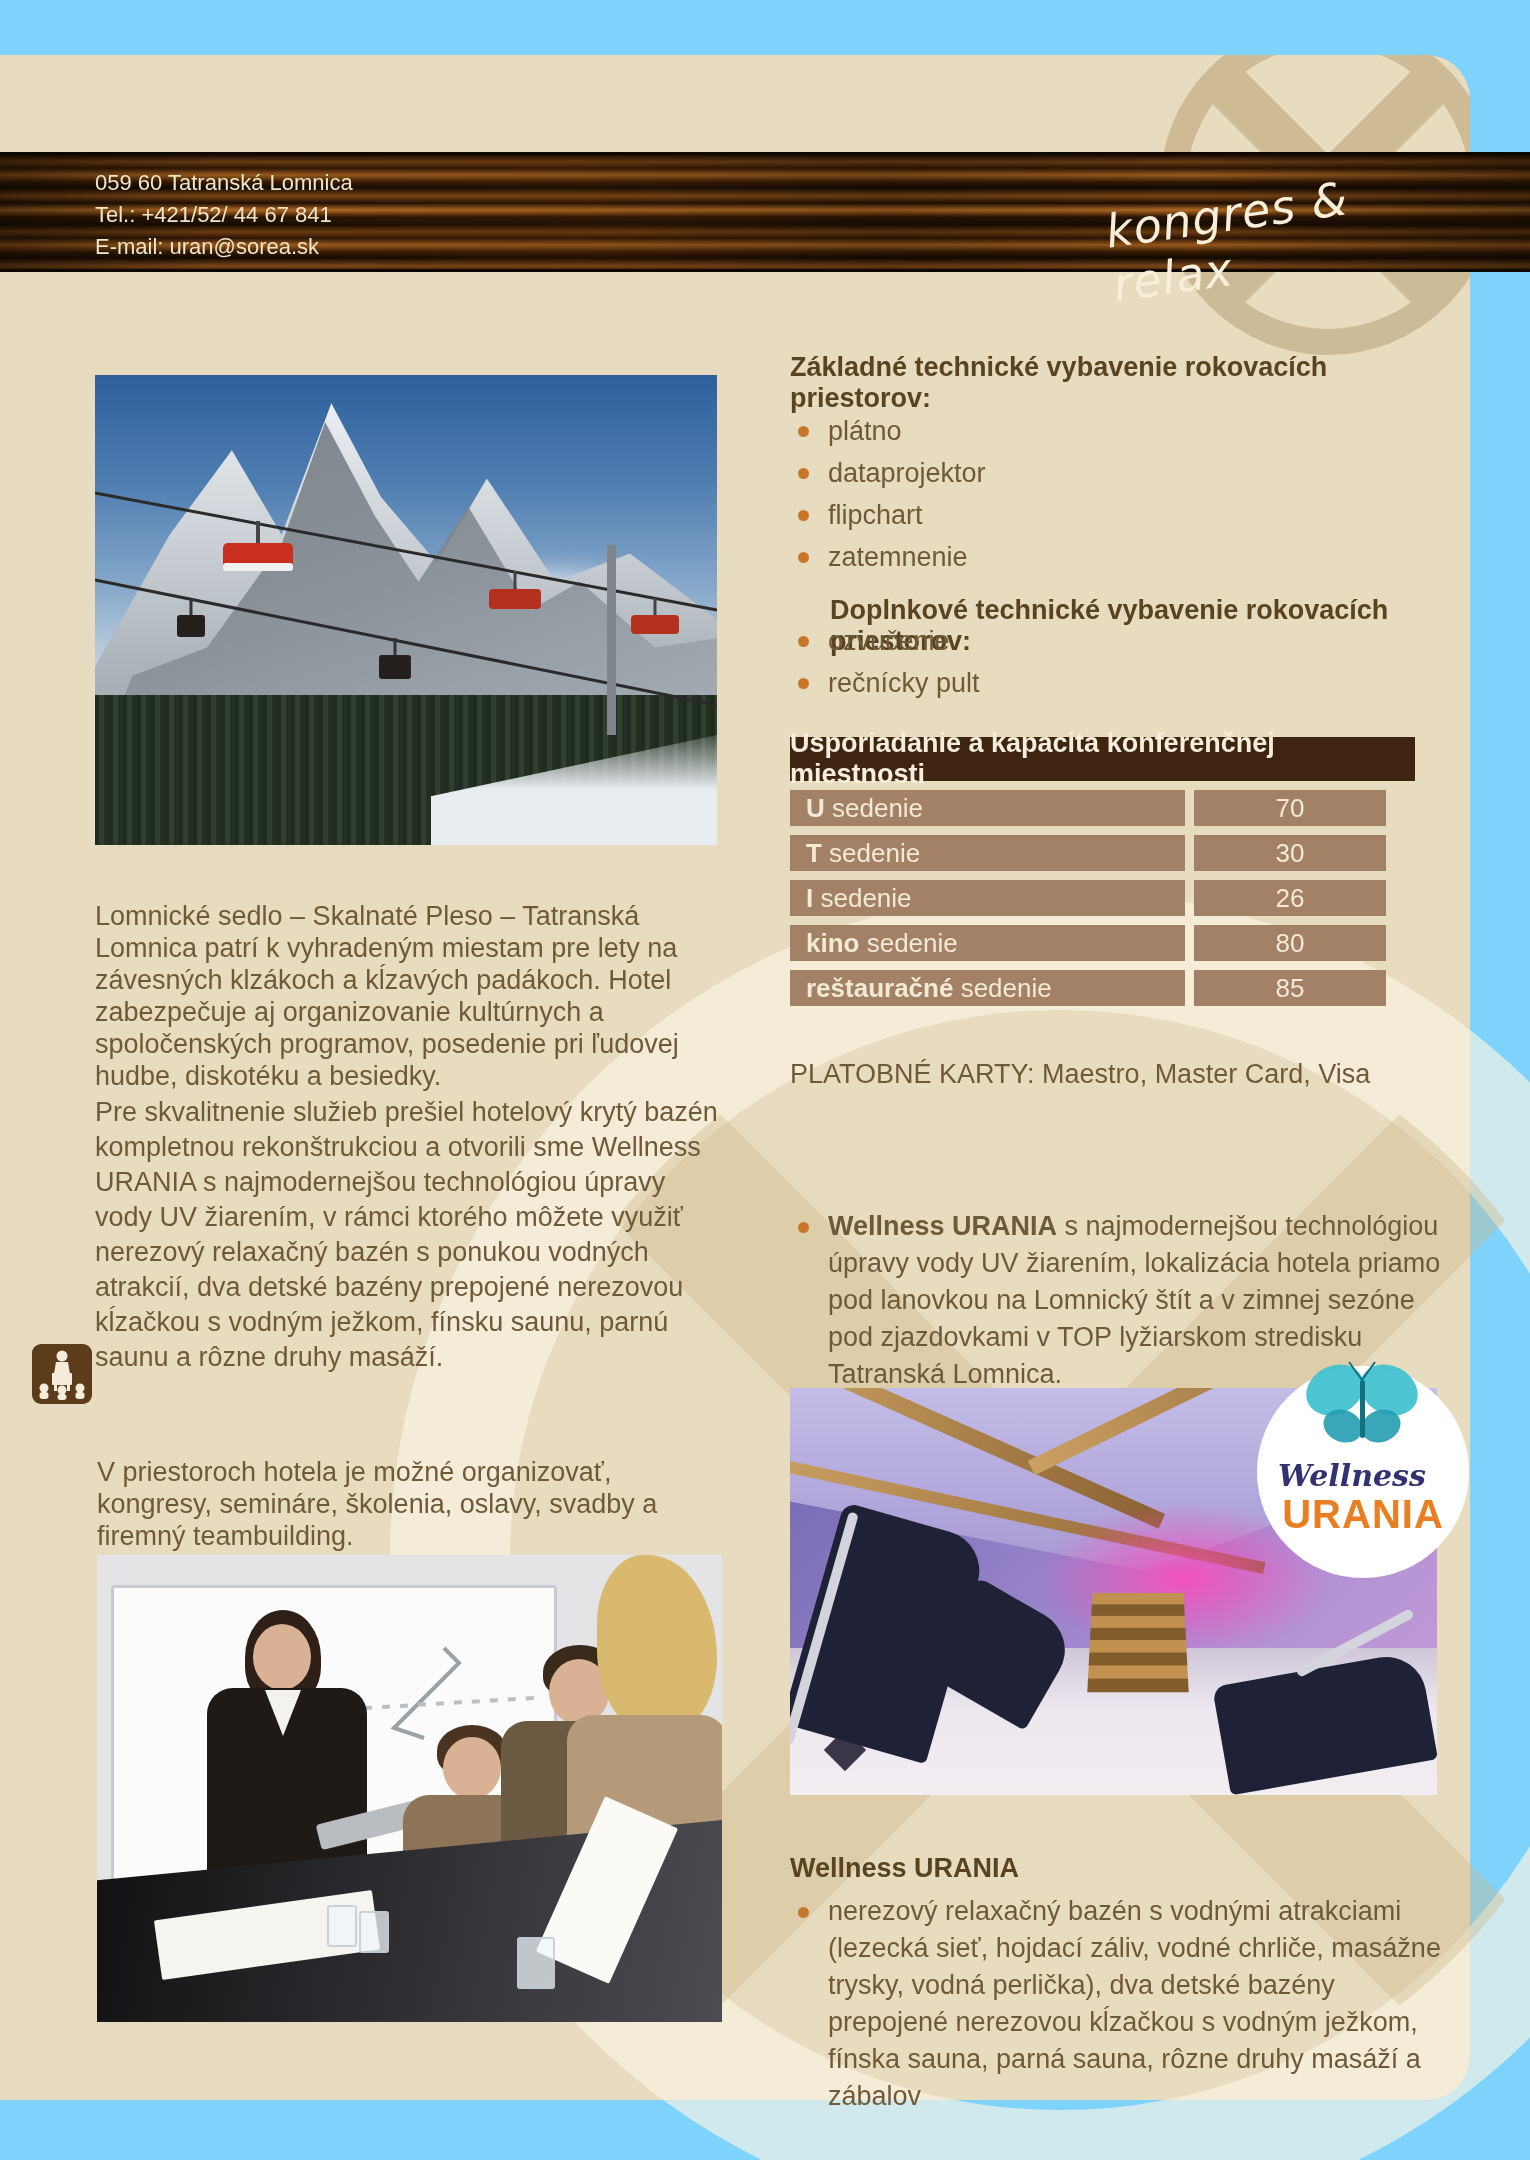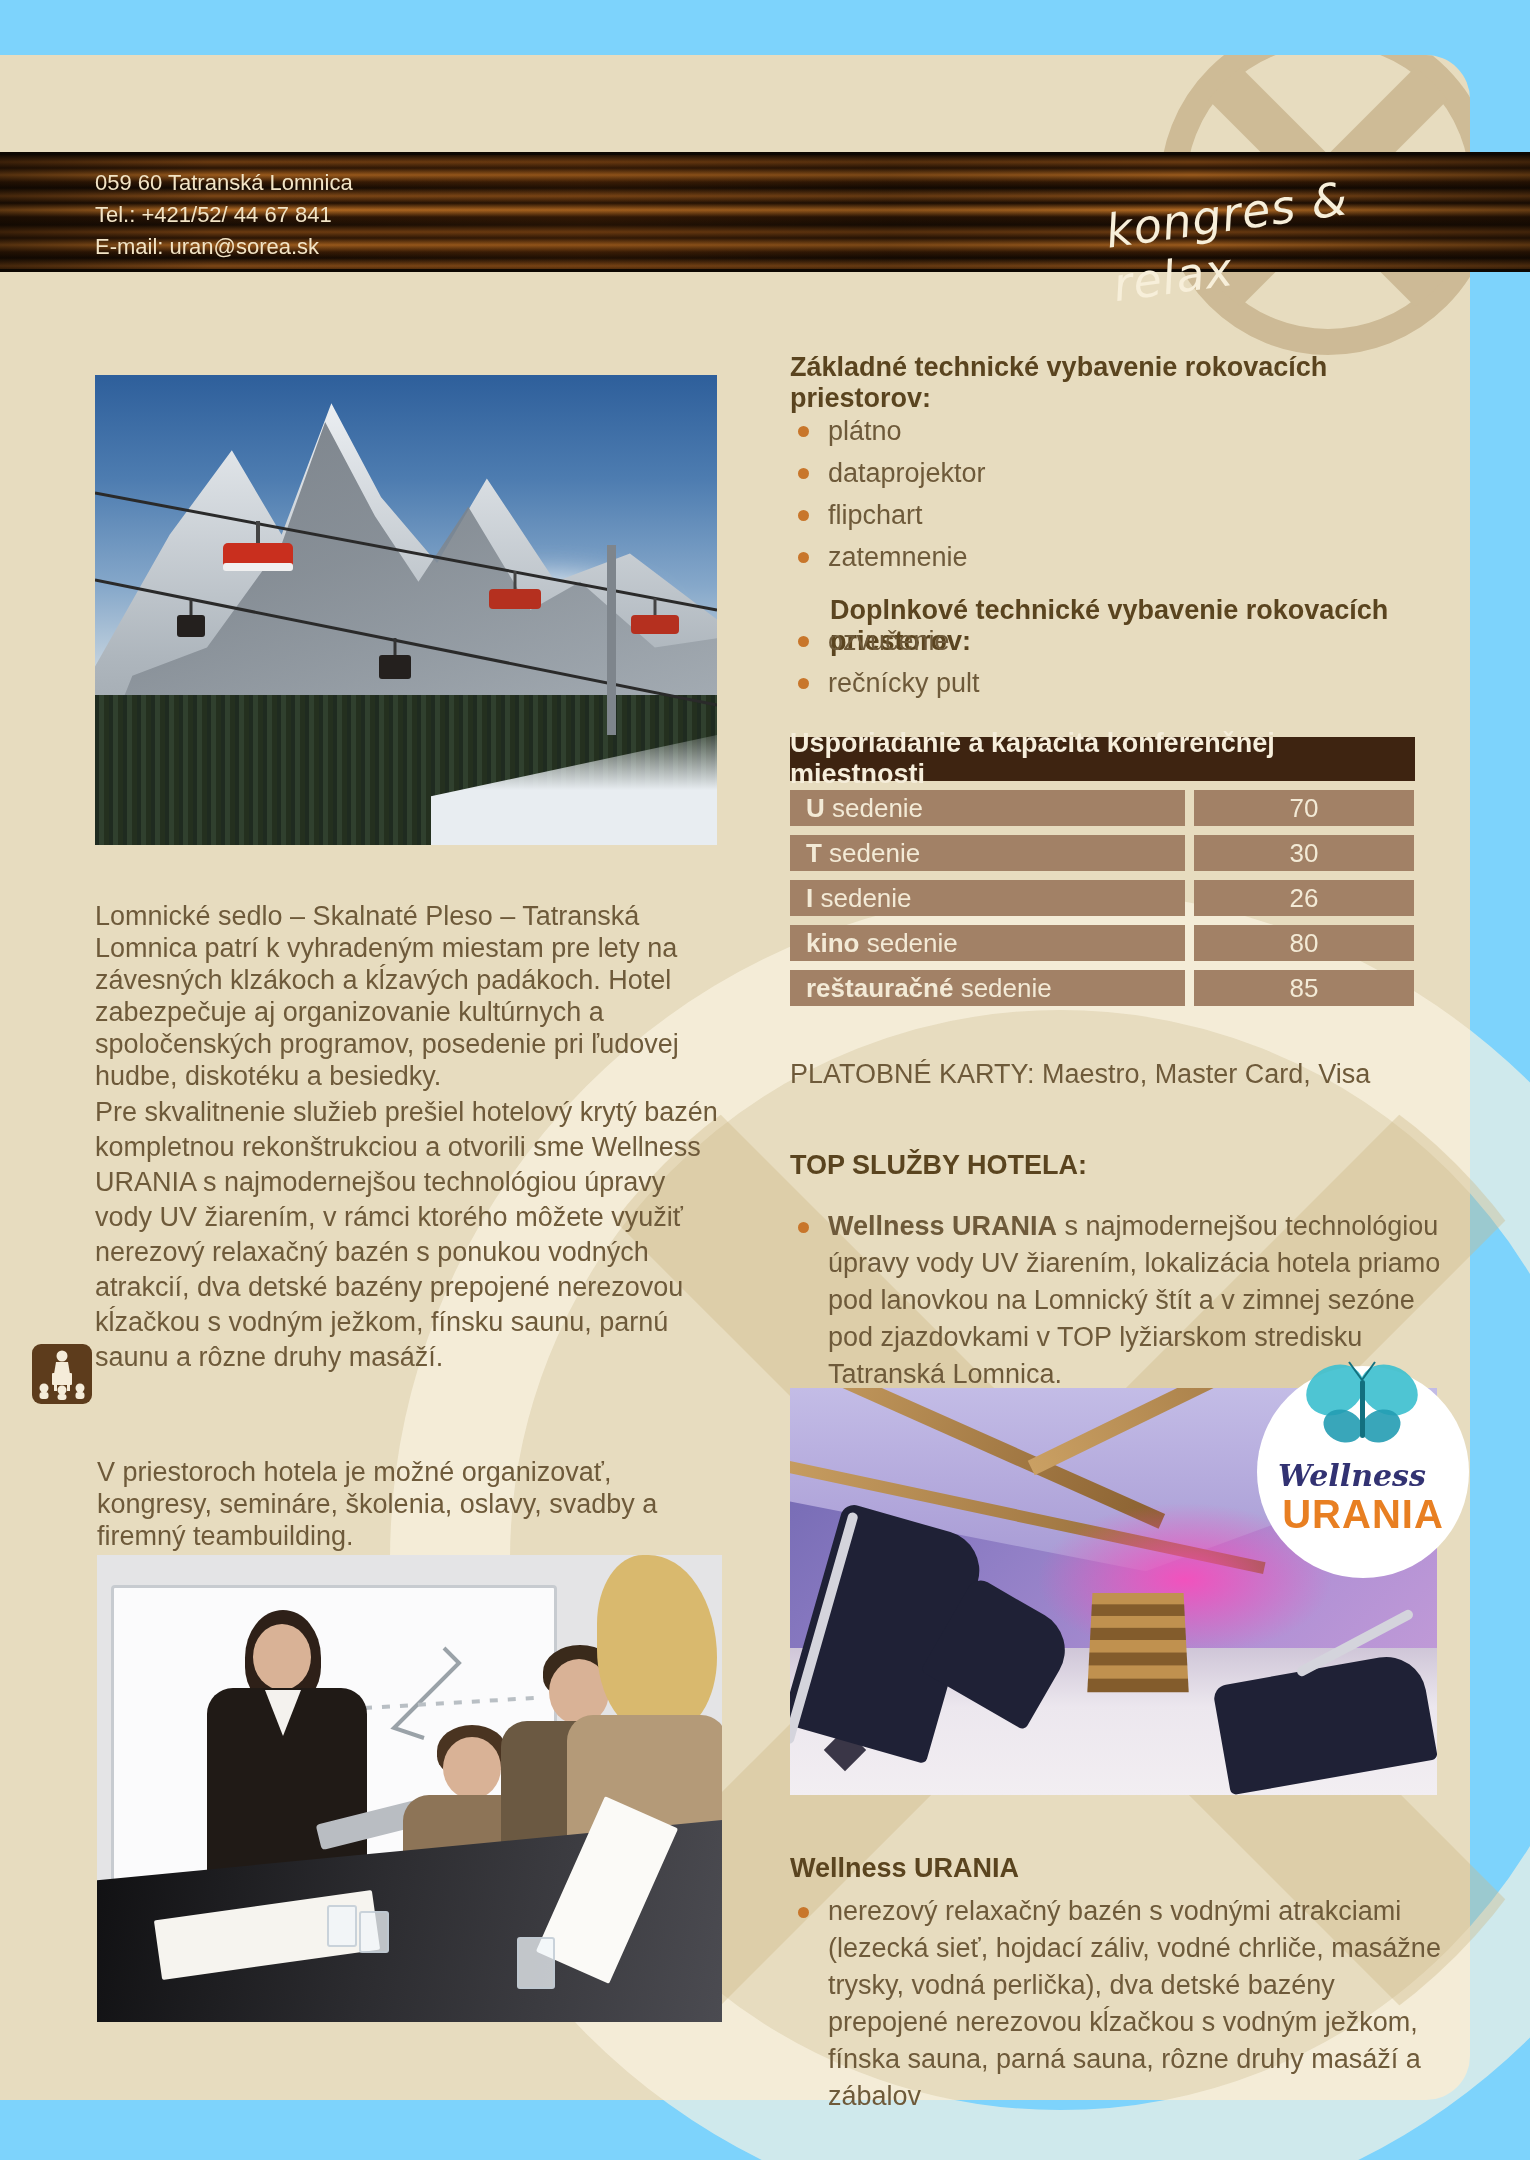--- a/index.html
+++ b/index.html
@@ -31,21 +31,21 @@
                background:#c8762b;}
   .lists{position:absolute;z-index:2;color:#6e5a3a;font-size:27px;line-height:30px;}
   
   .cap-table{position:absolute;left:790px;top:737px;width:625px;z-index:2;}
   .cap-head{height:44px;background:#3e2411;color:#f6eedb;font-weight:bold;font-size:27px;
             display:flex;align-items:center;justify-content:center;}
   .cap-row{display:flex;margin-top:9px;height:36px;font-size:26px;color:#f3ead6;}
   .cap-label{width:395px;background:#a28166;display:flex;align-items:center;padding-left:16px;
              box-sizing:border-box;}
   .cap-label span{white-space:pre;}
-  .cap-value{width:220px;margin-left:9px;background:#a28166;display:flex;align-items:center;
+  .cap-value{width:192px;margin-left:9px;background:#a28166;display:flex;align-items:center;
              justify-content:center;}
   
   .photo{position:absolute;overflow:hidden;z-index:2;}
   .ph-mountain{left:95px;top:375px;width:622px;height:470px;}
   .pm-sky{position:absolute;inset:0;background:linear-gradient(180deg,#2e5f9b 0%,#4d7cb0 22%,
           #86a8ca 45%,#c3d2de 62%,#dfe5e8 75%);}
   .pm-cloud{position:absolute;background:#eef2f4;border-radius:50%;filter:blur(14px);opacity:.85;}
   .pm-peak1{position:absolute;inset:0;background:linear-gradient(180deg,#f2f5f8 0%,#aeb6bd 60%,#8d959c 100%);
             clip-path:polygon(0 62%,12% 34%,22% 16%,30% 34%,38% 6%,46% 26%,55% 40%,63% 22%,74% 44%,86% 38%,100% 52%,100% 100%,0 100%);}
   .pm-peak2{position:absolute;inset:0;background:linear-gradient(165deg,#636b74 0%,#7d858d 40%,#b9c1c8 100%);
@@ -291,21 +291,20 @@
       <div class="cap-label">
           <b class="inline">reštauračné</b>
           <span> sedenie</span>
         </div>
       <div class="cap-value">85</div>
     </div>
   </div>
 
   <div class="body-text" style="left:790px;top:1058px;width:655px;">PLATOBNÉ KARTY: Maestro, Master Card, Visa</div>
 
-  <div class="h-bold" style="left:790px;top:1150px;width:655px;">TOP SLUŽBY HOTELA:</div>
 
   <div class="body-text" style="left:790px;top:1208px;width:660px;line-height:37px;">
     <div class="b-item" style="margin-bottom:0;">
       <span class="dot" style="top:14px;"></span>
       <b class="inline">Wellness URANIA</b><span> s najmodernejšou technológiou úpravy vody UV žiarením, lokalizácia hotela priamo pod lanovkou na Lomnický štít a v zimnej sezóne pod zjazdovkami v TOP lyžiarskom stredisku Tatranská Lomnica.</span>
     </div>
   </div>
 
   <div class="photo ph-pool">
     <div class="pl-ceiling"></div>

